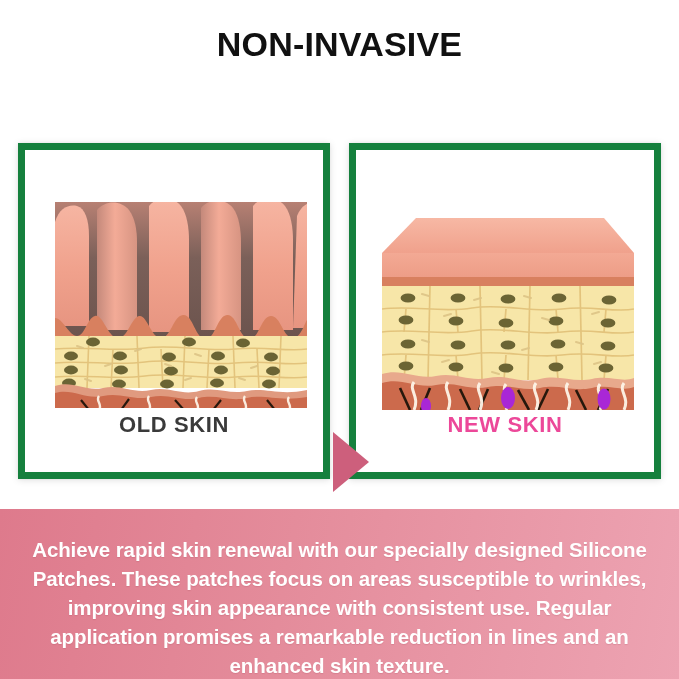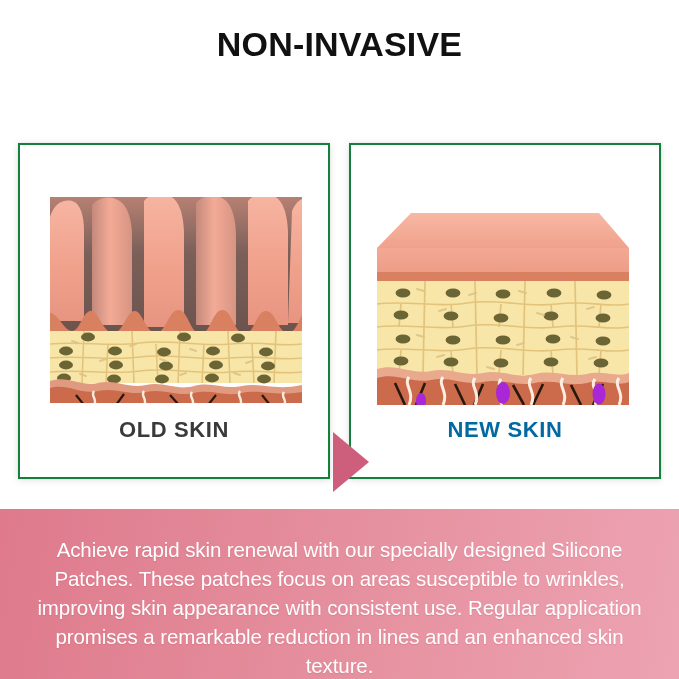--- a/index.html
+++ b/index.html
@@ -39,21 +39,21 @@
     left: 18px;
     width: 643px;
     height: 338px;
   }
   .card {
     position: absolute;
     top: 0;
     width: 312px;
     height: 336px;
     background: #ffffff;
-    border: 2px solid #15803d;
+    border: 7px solid #15803d;
     box-shadow: 0 1px 7px rgba(0,0,0,0.13), 0 0 2px rgba(0,0,0,0.06);
     box-sizing: border-box;
   }
   .card-left  { left: 0px; }
   .card-right { left: 331px; }
 
   .figure {
     position: absolute;
     left: 0;
     top: 0;
@@ -65,21 +65,21 @@
     left: 0;
     bottom: 34px;
     width: 100%;
     text-align: center;
     font-size: 22px;
     font-weight: bold;
     letter-spacing: 0.6px;
     font-family: "Liberation Sans", sans-serif;
   }
   .caption-old { color: #3a3a3a; }
-  .caption-new { color: #0369a1; }
+  .caption-new { color: #ec4899; }
 
   
   .arrow {
     position: absolute;
     left: 315px;
     top: 289px;
     width: 0;
     height: 0;
     border-top: 30px solid transparent;
     border-bottom: 30px solid transparent;
@@ -98,21 +98,21 @@
     overflow: hidden;
   }
   .banner-text {
     position: absolute;
     left: 26px;
     right: 26px;
     top: 26px;
     text-align: center;
     color: #ffffff;
     font-family: "Liberation Sans", sans-serif;
-    font-weight: normal;
+    font-weight: bold;
     font-size: 20.5px;
     line-height: 29px;
     letter-spacing: -0.1px;
     text-shadow: 0 1px 1px rgba(150,60,80,0.18);
   }
 </style>
 </head>
 <body>
 
 <div class="headline">

